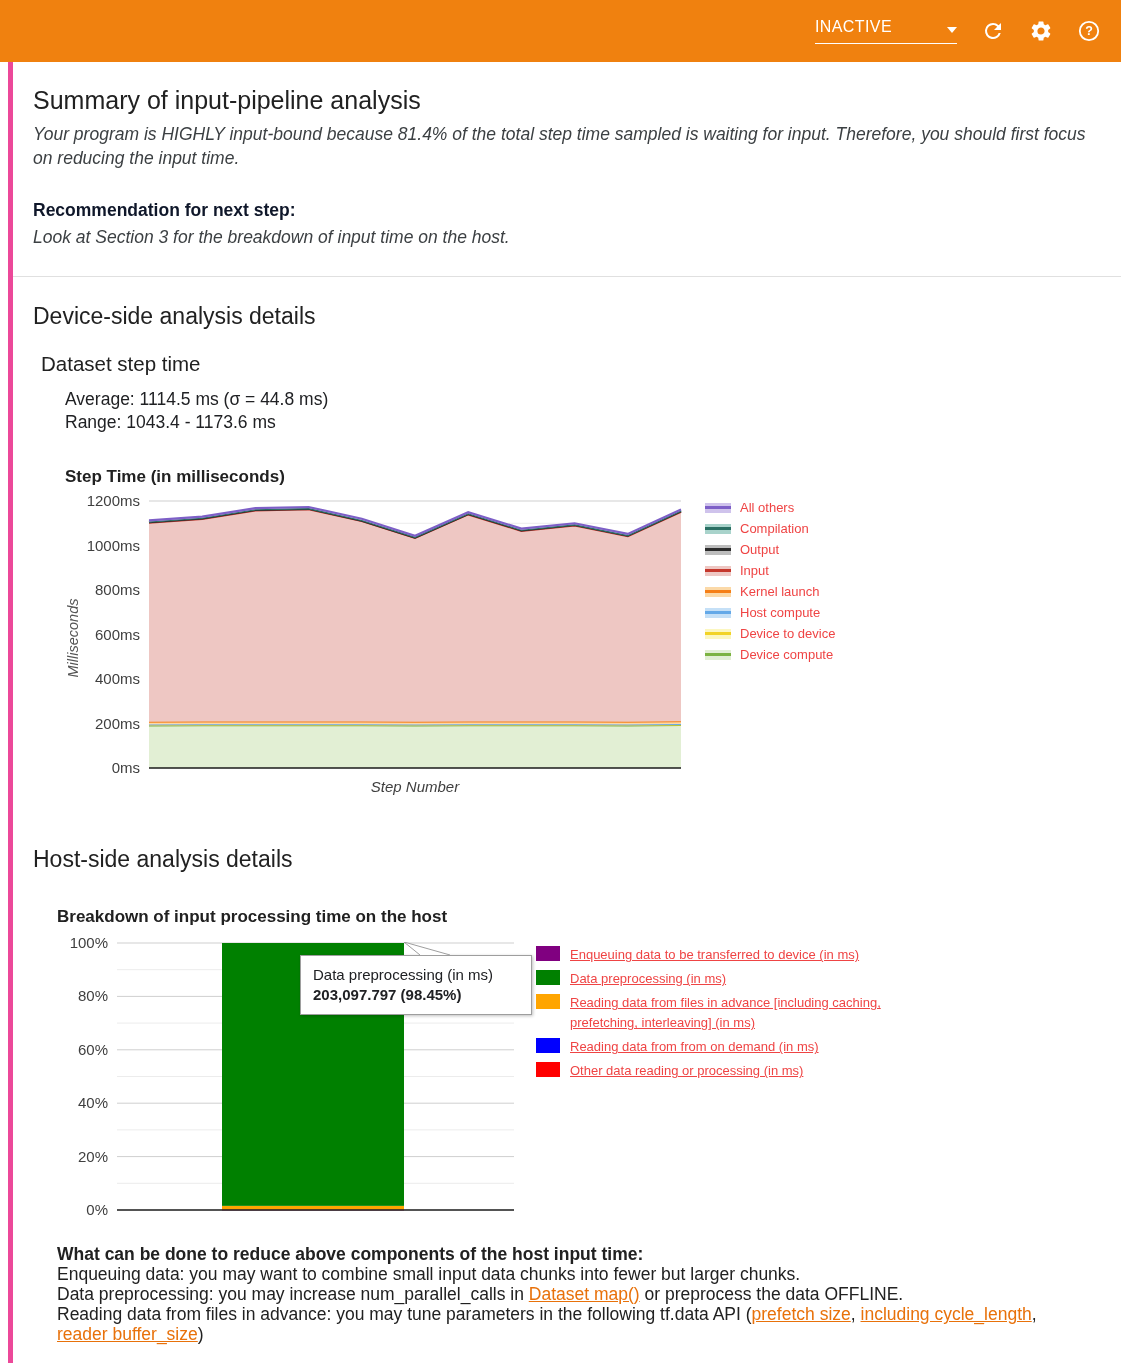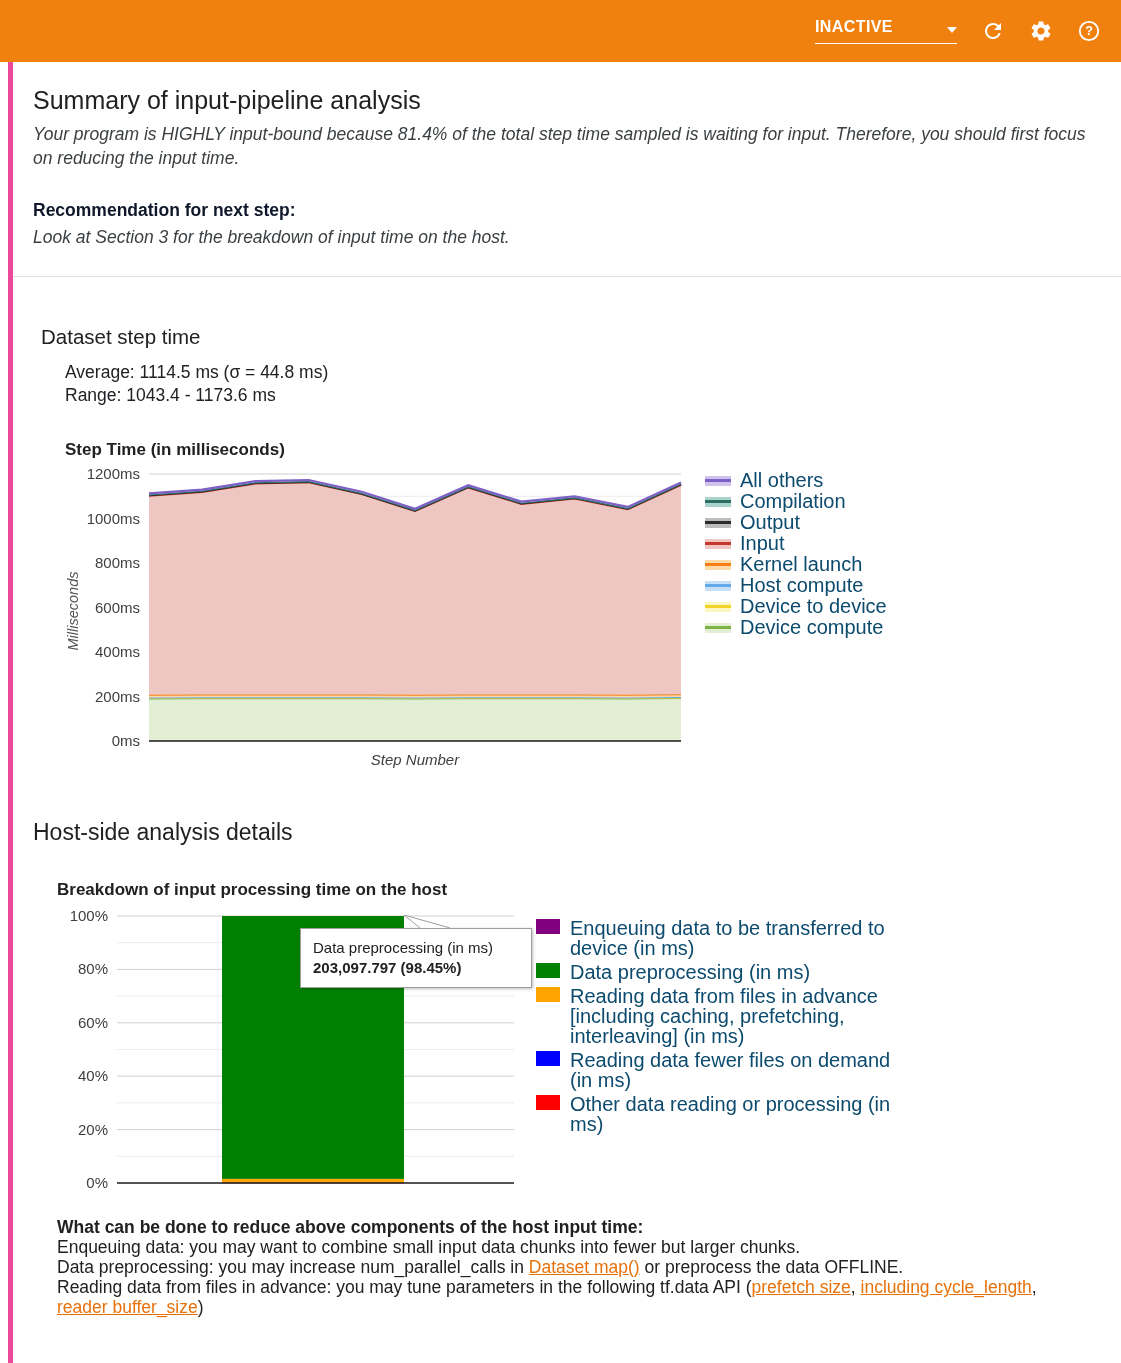--- a/index.html
+++ b/index.html
@@ -14,21 +14,21 @@
     height:62px; background:#f0810f;
     display:flex; align-items:center; justify-content:flex-end;
     padding-right:20px; gap:24px;
   }
   .status-select {
     display:flex; align-items:flex-end; justify-content:space-between;
     width:142px; border-bottom:1px solid #ffffff;
     padding-bottom:7px; cursor:pointer;
   }
   .status-select .status-label {
-    color:#ffffff; font-size:16px; font-weight:bold; letter-spacing:.4px;
+    color:#ffffff; font-size:16px; font-weight:normal; letter-spacing:.4px;
   }
   .caret {
     width:0; height:0; margin-bottom:3px;
     border-left:5px solid transparent; border-right:5px solid transparent;
     border-top:6px solid #ffffff;
   }
   .icon-btn { background:none; border:none; padding:0; cursor:pointer; display:flex; }
   .icon-btn svg { display:block; }
   
   .page { margin-left:8px; border-left:5px solid #ec4899; height:1301px; position:relative; background:#fff; }
@@ -52,27 +52,27 @@
   .ylab-col { width:24px; position:relative; }
   .ylab-col span {
     position:absolute; top:46%; left:50%;
     transform:translate(-50%,-50%) rotate(-90deg);
     white-space:nowrap; font-style:italic; font-size:14.5px; color:#555;
   }
   .legend1 { margin:2px 0 0 16px; }
   .legend-item { display:flex; align-items:center; gap:9px; height:21px; }
   .sw1 { width:26px; height:10px; position:relative; flex:none; }
   .sw1 i { position:absolute; left:0; right:0; top:3px; height:3px; display:block; }
-  .legend-label { font-size:20px; color:#0c4a6e; white-space:nowrap; }
+  .legend-label { font-size:13px; color:#ef4444; white-space:nowrap; }
   .host-section { padding:40px 0 0 20px; }
   .chart2-wrap { position:relative; margin:10px 0 0 20px; display:flex; }
   .legend2 { margin:8px 0 0 12px; display:flex; flex-direction:column; gap:4px; }
   .legend2 .legend-item { align-items:flex-start; height:auto; gap:10px; }
   .sw2 { width:24px; height:15px; flex:none; margin-top:1px; }
-  .legend2 .legend-label { white-space:normal; max-width:322px; line-height:20px; }
+  .legend2 .legend-label { white-space:normal; max-width:322px; line-height:20px;text-decoration:underline; }
   
   .tooltip {
     position:absolute; left:247px; top:18px; width:232px; z-index:3;
     background:#ffffff; border:1px solid #9e9e9e;
     box-shadow:1px 1px 3px rgba(0,0,0,.25);
     padding:10px 12px 11px; font-size:15px; color:#202124;
   }
   .tooltip b { display:block; margin-top:3px; font-size:15px; }
   .tip-pointer { position:absolute; left:345px; top:5px; z-index:4; }
   
@@ -120,20 +120,21 @@
   <section class="summary">
     <h1>Summary of input-pipeline analysis</h1>
     <p class="lead">Your program is HIGHLY input-bound because 81.4% of the total step time sampled is waiting for input. Therefore, you should first focus on reducing the input time.</p>
     <p class="rec-heading">Recommendation for next step:</p>
     <p class="lead">Look at Section 3 for the breakdown of input time on the host.</p>
   </section>
 
   <hr class="divider">
 
   <section class="device-section">
+    <h2>Device-side analysis details</h2>
     <div class="device-sub">
       <h3>Dataset step time</h3>
       <div class="stats">
         <p>Average: 1114.5 ms (σ = 44.8 ms)</p>
         <p>Range: 1043.4 - 1173.6 ms</p>
       </div>
       <p class="chart-title">Step Time (in milliseconds)</p>
       <div class="chart1-row">
         <div class="ylab-col">
           <span>Milliseconds</span>
@@ -276,21 +277,21 @@
           <div class="legend-item">
             <span class="sw2" style="background:#008000"></span>
             <span class="legend-label">Data preprocessing (in ms)</span>
           </div>
           <div class="legend-item">
             <span class="sw2" style="background:#ffa500"></span>
             <span class="legend-label">Reading data from files in advance [including caching, prefetching, interleaving] (in ms)</span>
           </div>
           <div class="legend-item">
             <span class="sw2" style="background:#0000ff"></span>
-            <span class="legend-label">Reading data fewer files on demand (in ms)</span>
+            <span class="legend-label">Reading data from from on demand (in ms)</span>
           </div>
           <div class="legend-item">
             <span class="sw2" style="background:#ff0000"></span>
             <span class="legend-label">Other data reading or processing (in ms)</span>
           </div>
         </div>
     </div>
 
     <div class="advice">
       <p class="advice-heading">What can be done to reduce above components of the host input time:</p>

